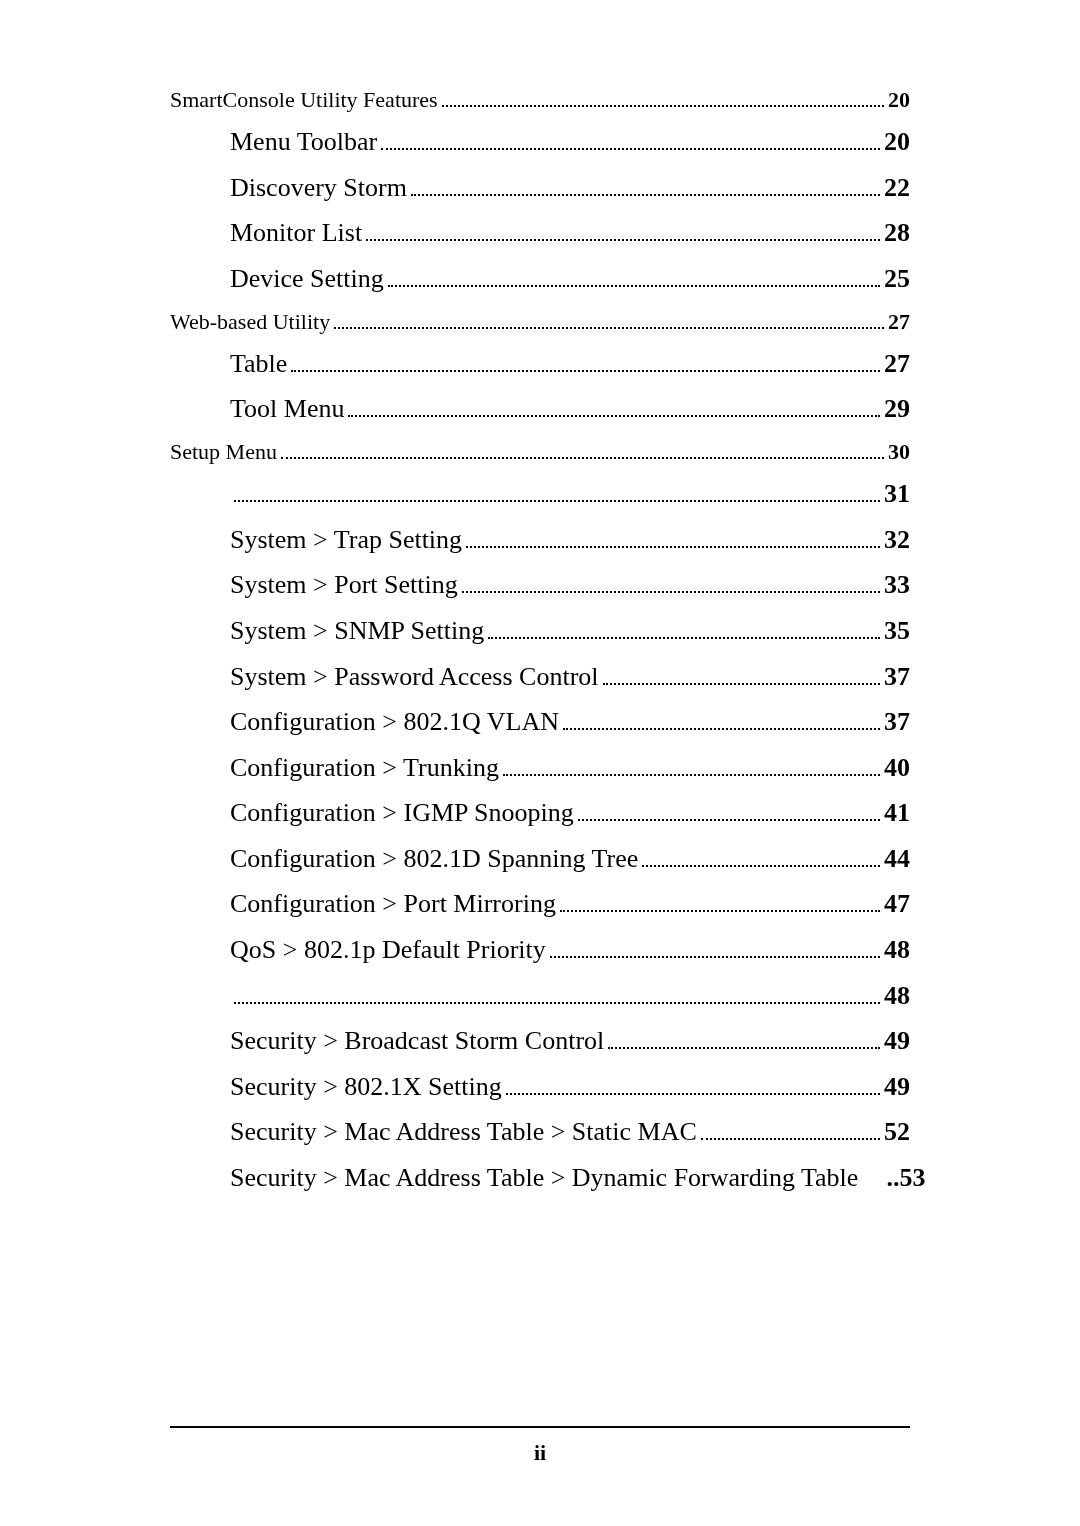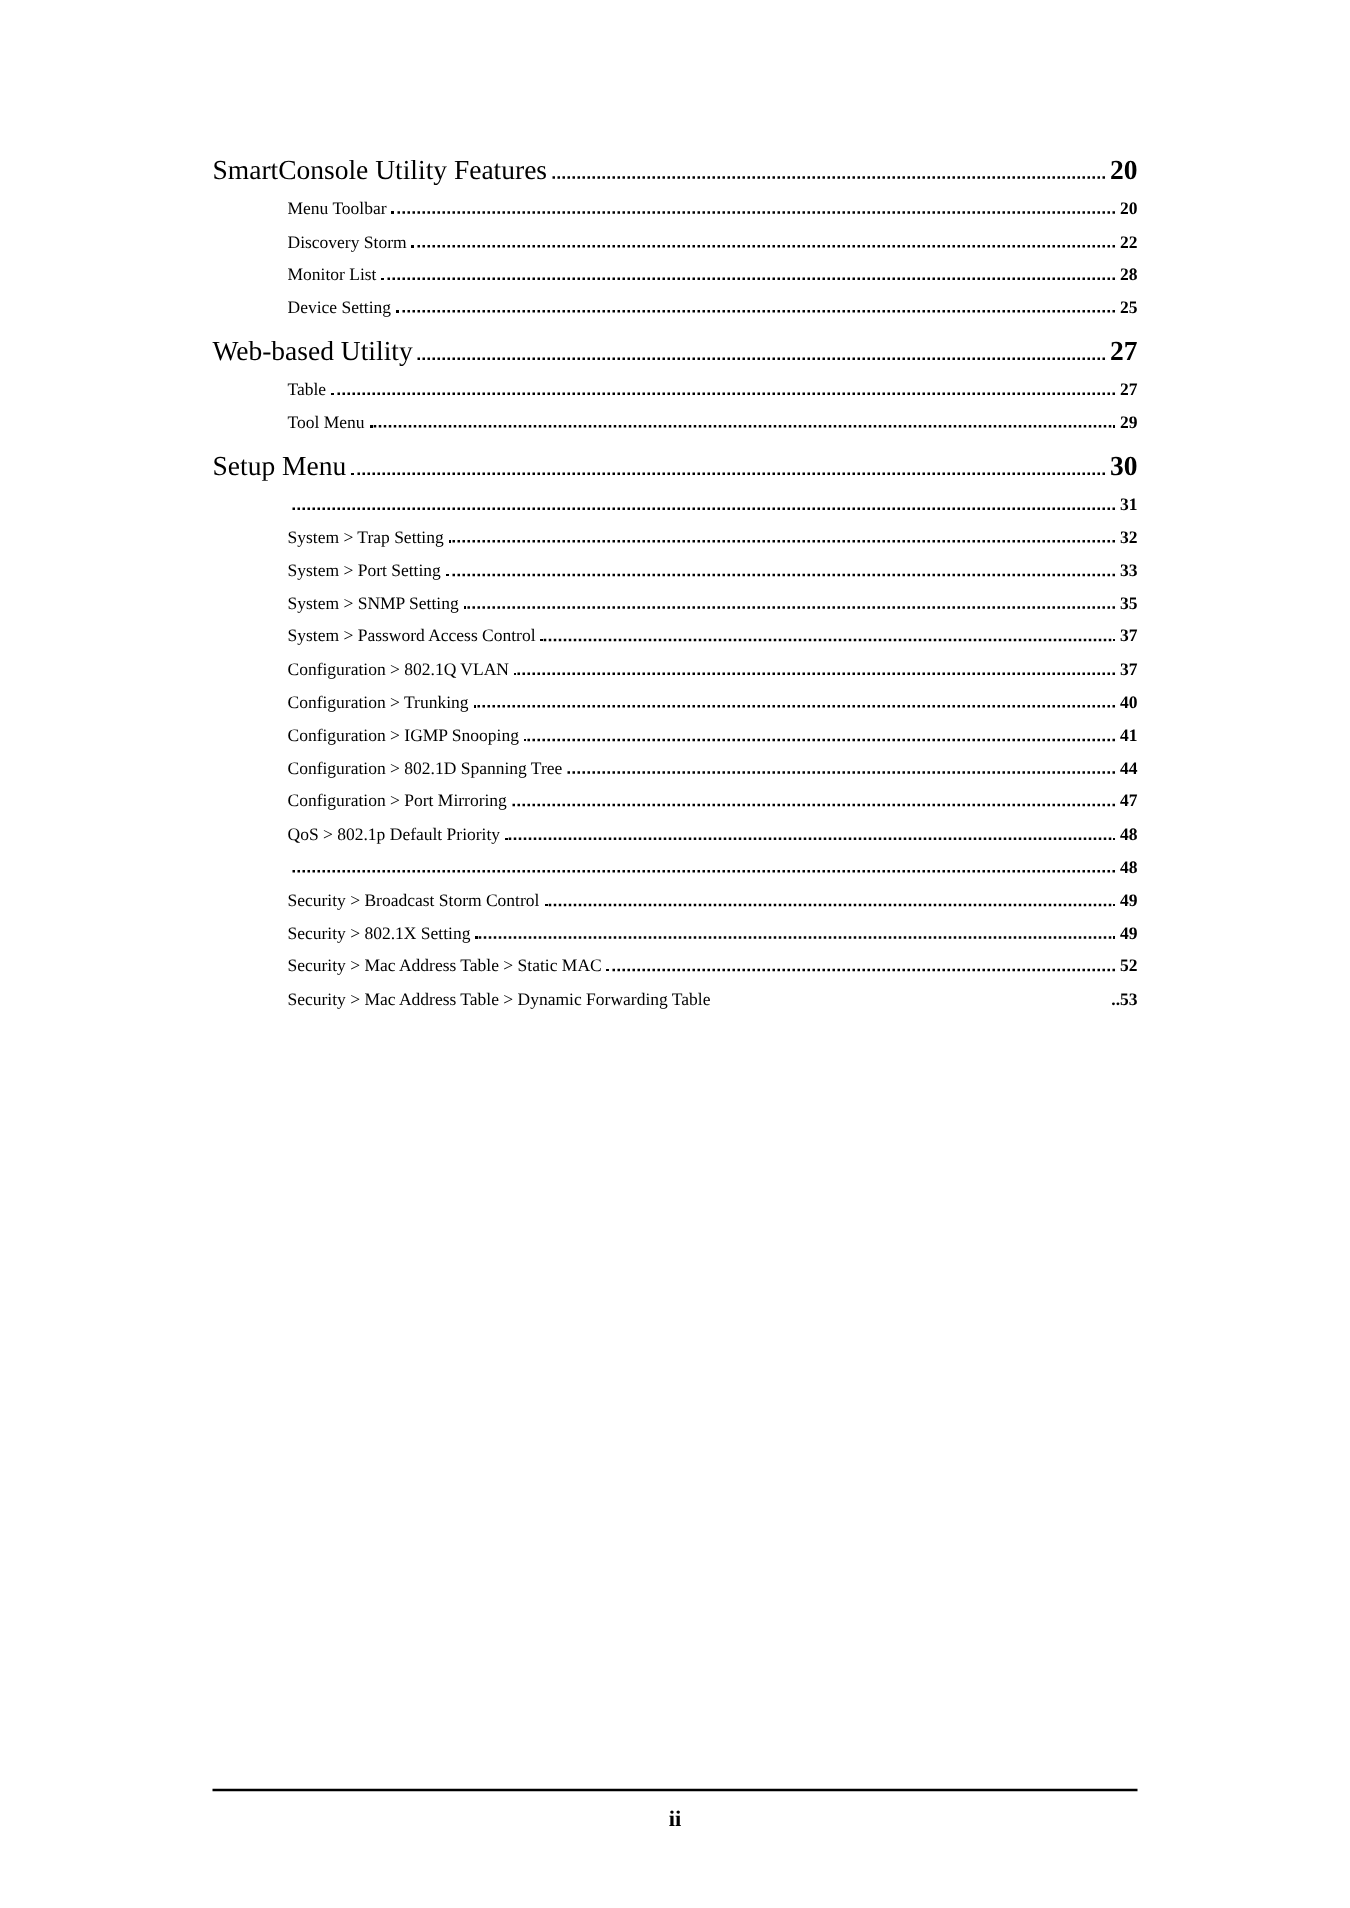--- a/index.html
+++ b/index.html
@@ -21,38 +21,37 @@
     .page {
       width: 860px;
       padding: 80px 60px 60px 60px;
       flex: 1;
       display: flex;
       flex-direction: column;
     }
 
     .toc-container {
       flex: 1;
-      margin-top: 36px;
     }
 
     .toc-entry {
       display: flex;
       align-items: baseline;
       margin-bottom: 4px;
       font-size: 22px;
       line-height: 1.6;
     }
 
     .toc-entry.level1 {
       font-size: 22px;
       margin-top: 2px;
     }
 
     .toc-entry.level2 {
-      font-size: 14px;
+      font-size: 26px;
       padding-left: 60px;
     }
 
     .toc-label {
       white-space: nowrap;
       flex-shrink: 0;
     }
 
     .toc-dots {
       flex: 1;
@@ -73,21 +72,21 @@
 
     .footer {
       border-top: 2px solid #000;
       width: 100%;
       padding-top: 12px;
       text-align: center;
       margin-top: 40px;
     }
 
     .footer-text {
-      font-size: 18px;
+      font-size: 22px;
       font-weight: bold;
     }
   </style>
 </head>
 <body>
 
 <div class="page">
   <div class="toc-container">
   <div class="toc-entry level1">
         <span class="toc-label">SmartConsole Utility Features</span>

